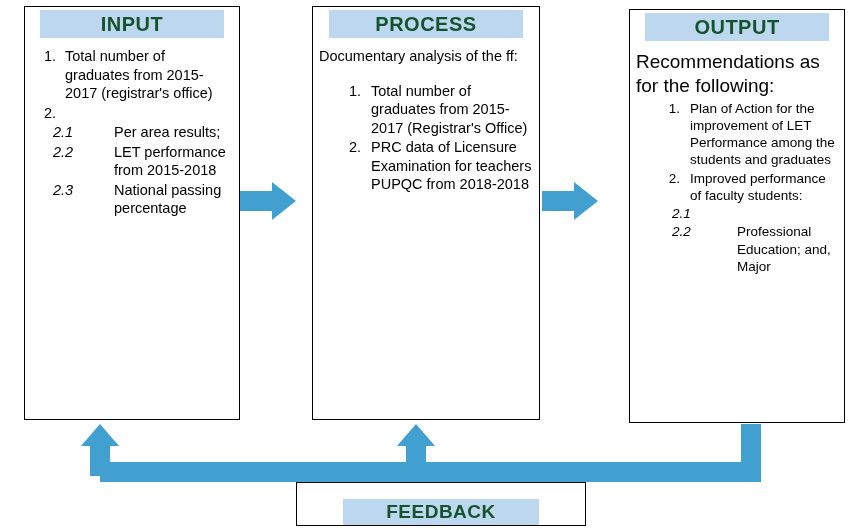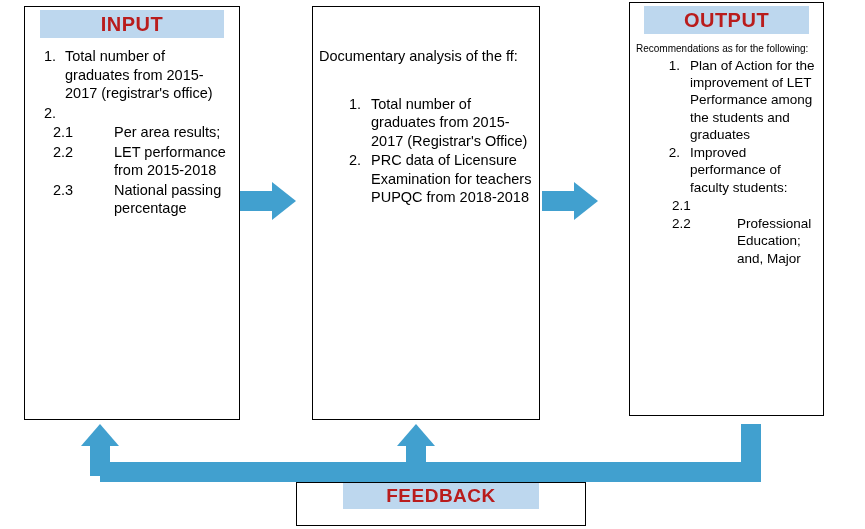--- a/index.html
+++ b/index.html
@@ -41,21 +41,21 @@
     width: 86%;
     height: 28px;
     display: flex;
     align-items: center;
     justify-content: center;
   }
   .header-band .title {
     font-size: 20px;
     font-weight: bold;
     letter-spacing: 0.5px;
-    color: #b91c1c;
+    color: #14532d;
   }
   .box-body {
     position: absolute;
     top: 36px;
     left: 0;
     right: 0;
     bottom: 0;
     padding: 4px 6px 4px 6px;
     box-sizing: border-box;
     font-size: 14.5px;
@@ -79,27 +79,28 @@
   }
   .lvl2 {
     display: flex;
     margin-bottom: 1px;
   }
   .lvl2 .num {
     width: 58px;
     flex: none;
     padding-left: 22px;
     box-sizing: border-box;
+    font-style: italic;
   }
   .lvl2 .txt {
     flex: 1;
     margin-left: 25px;
   }
   .plain {
-    margin-bottom: 19px;
+    margin-bottom: 6px;
   }
 
   
   .proc .lvl1 .num { width: 52px; padding-right: 10px; }
 
   
   .out-intro { margin-bottom: 1px; }
   .out .lvl1 { font-size: 13.5px; }
   .out .lvl1 .num { width: 54px; padding-right: 10px; }
   .out .lvl2 { font-size: 13.5px; }
@@ -156,21 +157,21 @@
     background: #41a0cf;
   }
 
   
   #feedback-box {
     position: absolute;
     border: 1px solid #000;
     background: #fff;
     box-sizing: border-box;
     display: flex;
-    align-items: flex-start;
+    align-items: flex-end;
     justify-content: center;
   }
   #feedback-box .header-band {
     width: 68%;
     height: 26px;
   }
   #feedback-box .title { font-size: 19px; }
 </style>
 </head>
 <body>
@@ -205,47 +206,52 @@
       </div>
     </div>
   </div>
 
   <div class="arrow-right" style="left:240px; top:182px; width:72px; height:38px;">
     <div class="shaft"></div>
     <div class="head"></div>
   </div>
 
   <div class="box proc" id="process-box" style="left:312px; top:6px; width:228px; height:414px;">
+    <div class="box-header">
+      <div class="header-band">
+        <span class="title">PROCESS</span>
+      </div>
+    </div>
     <div class="box-body">
       <div class="plain">Documentary analysis of the ff:</div>
       <div style="height:10px"></div>
       <div class="lvl1">
         <span class="num">1.</span>
         <span class="txt">Total number of graduates from 2015-2017 (Registrar's Office)</span>
       </div>
       <div class="lvl1">
         <span class="num">2.</span>
         <span class="txt">PRC data of Licensure Examination for teachers PUPQC from 2018-2018</span>
       </div>
     </div>
   </div>
 
   <div class="arrow-right" style="left:542px; top:182px; width:72px; height:38px;">
     <div class="shaft"></div>
     <div class="head"></div>
   </div>
 
-  <div class="box out" id="output-box" style="left:629px; top:2px; width:195px; height:414px;">
+  <div class="box out" id="output-box" style="left:629px; top:9px; width:216px; height:414px;">
     <div class="box-header">
       <div class="header-band">
         <span class="title">OUTPUT</span>
       </div>
     </div>
     <div class="box-body">
-      <div class="out-intro" style="font-size:10px;">Recommendations as for the following:</div>
+      <div class="out-intro" style="font-size:19px;">Recommendations as for the following:</div>
       <div class="lvl1">
         <span class="num">1.</span>
         <span class="txt">Plan of Action for the improvement of LET Performance among the students and graduates</span>
       </div>
       <div class="lvl1">
         <span class="num">2.</span>
         <span class="txt">Improved performance of faculty students:</span>
       </div>
       <div class="lvl2">
         <span class="num">2.1</span>

